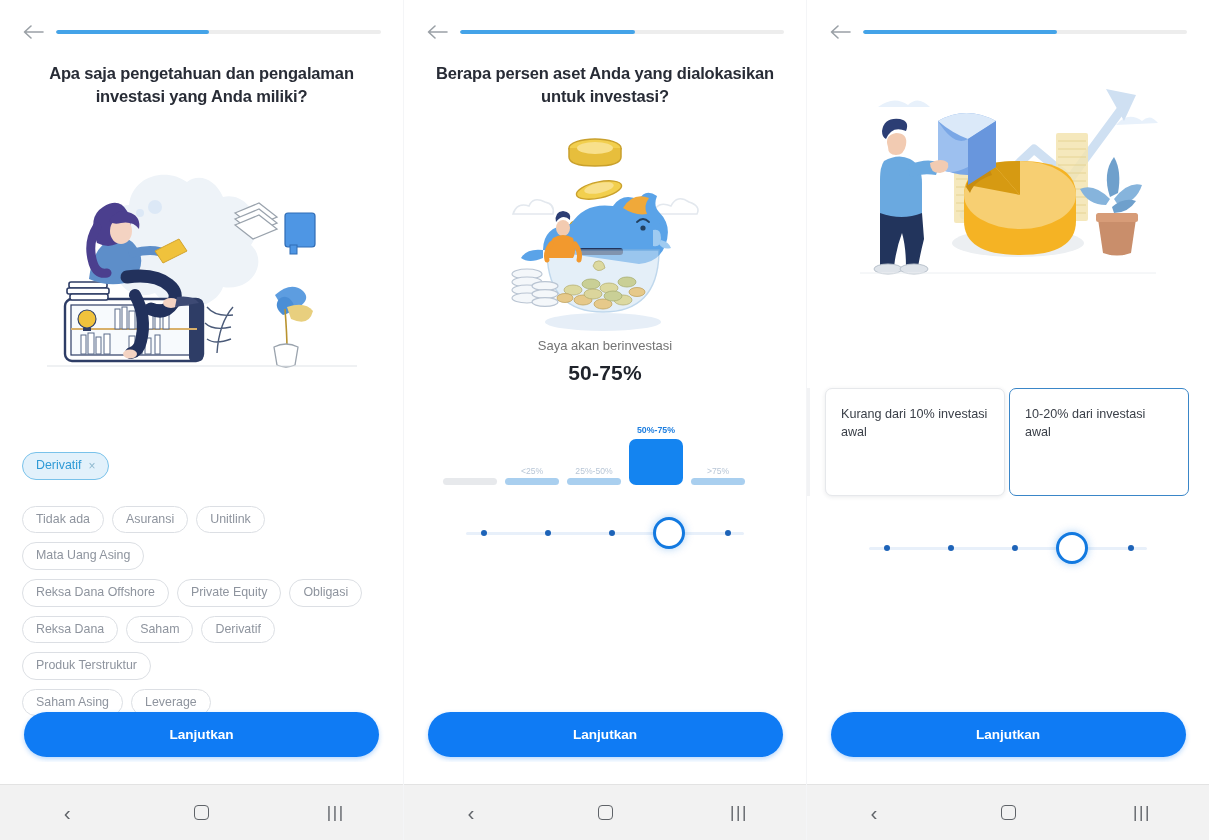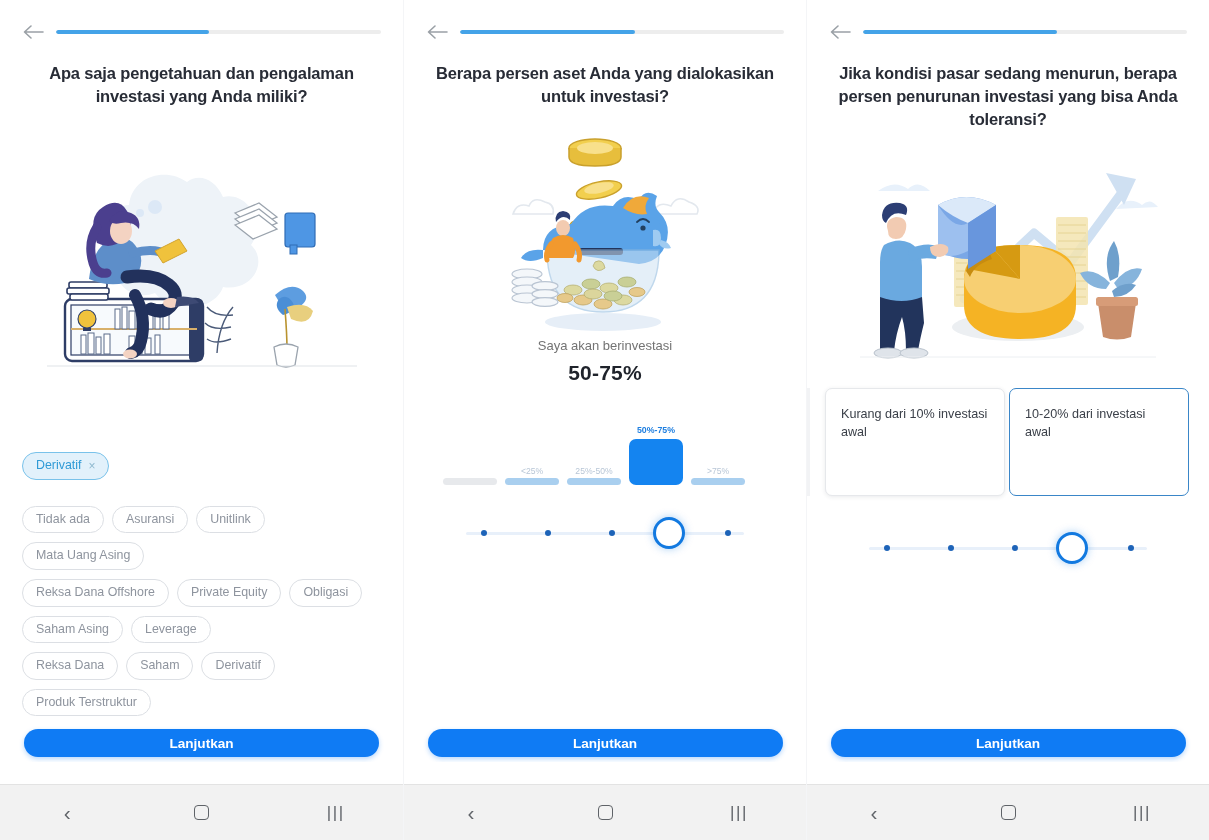--- a/index.html
+++ b/index.html
@@ -181,21 +181,21 @@
     background: #f2f3f5;
   }
   .dot-slider.panel3 { margin-top: 0; position: absolute; left: 62px; top: 528px; }
 
   
   .cta-wrap {
     position: absolute; left: 0; right: 0; bottom: 83px;
     display: flex; justify-content: center;
   }
   .cta {
-    width: 355px; height: 28px;
+    width: 355px; height: 45px;
     border-radius: 23px;
     background: #0f7bf4;
     color: #ffffff;
     font-size: 13.6px; font-weight: bold;
     display: flex; align-items: center; justify-content: center;
     border: none; cursor: pointer;
     box-shadow: 0 2px 5px rgba(15,123,244,0.30);
     font-family: "Liberation Sans", sans-serif;
   }
 
@@ -314,28 +314,28 @@
         <span class="chip">Asuransi</span>
         <span class="chip">Unitlink</span>
         <span class="chip">Mata Uang Asing</span>
       </div>
       <div class="chip-row">
         <span class="chip">Reksa Dana Offshore</span>
         <span class="chip">Private Equity</span>
         <span class="chip">Obligasi</span>
       </div>
       <div class="chip-row">
-        <span class="chip">Saham Asing</span>
-        <span class="chip">Leverage</span>
-      </div>
-      <div class="chip-row">
         <span class="chip">Reksa Dana</span>
         <span class="chip">Saham</span>
         <span class="chip">Derivatif</span>
         <span class="chip">Produk Terstruktur</span>
+      </div>
+      <div class="chip-row">
+        <span class="chip">Saham Asing</span>
+        <span class="chip">Leverage</span>
       </div>
     </div>
 
     <div class="cta-wrap">
       <button class="cta">Lanjutkan</button>
     </div>
     <div class="whitefill"></div>
     <div class="navbar">
       <div class="navbtn">
           <span class="nav-back">‹</span>
@@ -473,21 +473,20 @@
     <div class="topbar">
       <div class="back-arrow">
         <svg width="22" height="18" viewBox="0 0 22 18">
             <path d="M9 3 L2.5 9 L9 15 M2.5 9 L21 9" fill="none" stroke="#9aa0a6" stroke-width="1.6" stroke-linecap="round" stroke-linejoin="round"></path>
           </svg>
       </div>
       <div class="progress-track">
         <div class="progress-fill" id="p3fill" style="width: 60%;"></div>
       </div>
     </div>
-    <div class="question">Jika kondisi pasar sedang menurun, berapa persen penurunan investasi yang bisa Anda toleransi?</div>
 
     <div class="illus-wrap" style="height:220px;margin-top:16px;">
       <svg width="300" height="210" viewBox="0 0 300 210">
         <path d="M20 40 q16 -12 30 -2 q10 -10 22 2 z" fill="#e8f1fb"></path>
         <path d="M258 58 q12 -14 26 -4 q8 -8 16 2 z" fill="#e8f1fb"></path>
         <path d="M106 148 L176 82 L212 112 L268 36" fill="none" stroke="#cfe0f2" stroke-width="9" stroke-linecap="round" stroke-linejoin="round"></path>
         <path d="M248 22 l30 6 l-12 26 z" fill="#cfe0f2"></path>
         <g fill="#f3e4b0" opacity="0.85">
           <rect x="96" y="96" width="26" height="60" rx="2"></rect>
           <rect x="198" y="66" width="32" height="88" rx="2"></rect>

